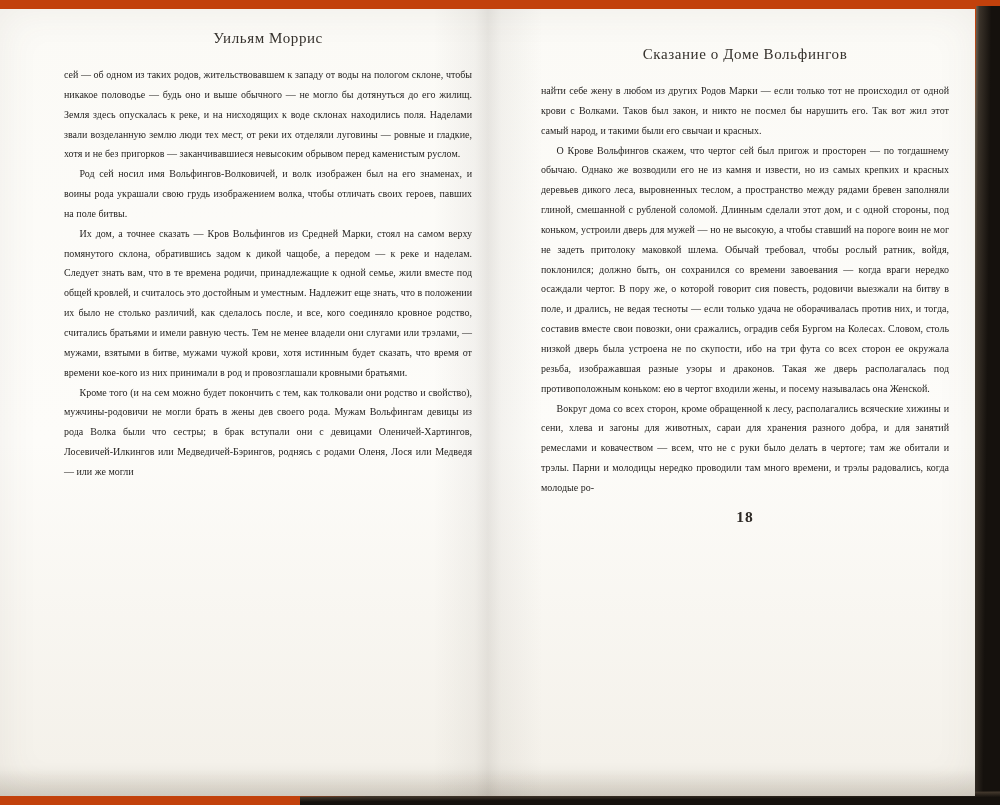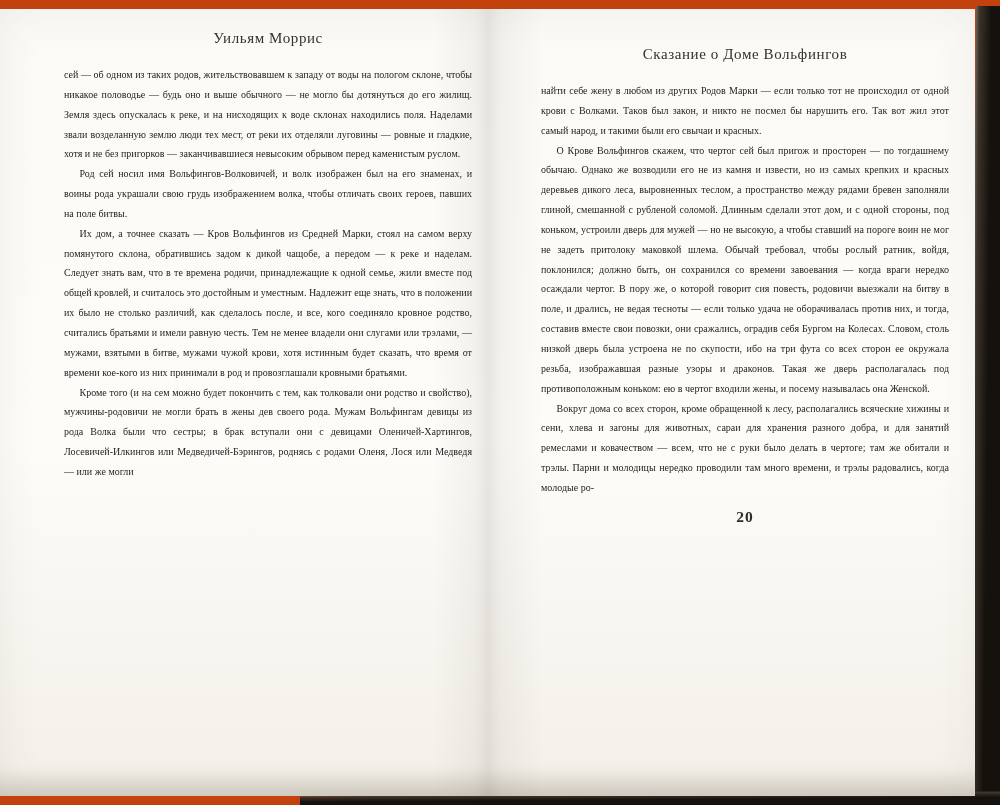--- a/index.html
+++ b/index.html
@@ -116,17 +116,17 @@
       </div>
     </div>
 
     <div class="page right">
       <div class="running-header">Сказание о Доме Вольфингов</div>
       <div class="page-body">
         <p class="cont">найти себе жену в любом из других Родов Марки — если только тот не происходил от одной крови с Волками. Таков был закон, и никто не посмел бы нарушить его. Так вот жил этот самый народ, и такими были его свычаи и красных.</p>
         <p>О Крове Вольфингов скажем, что чертог сей был пригож и просторен — по тогдашнему обычаю. Однако же возводили его не из камня и извести, но из самых крепких и красных деревьев дикого леса, выровненных теслом, а пространство между рядами бревен заполняли глиной, смешанной с рубленой соломой. Длинным сделали этот дом, и с одной стороны, под коньком, устроили дверь для мужей — но не высокую, а чтобы ставший на пороге воин не мог не задеть притолоку маковкой шлема. Обычай требовал, чтобы рослый ратник, войдя, поклонился; должно быть, он сохранился со времени завоевания — когда враги нередко осаждали чертог. В пору же, о которой говорит сия повесть, родовичи выезжали на битву в поле, и дрались, не ведая тесноты — если только удача не оборачивалась против них, и тогда, составив вместе свои повозки, они сражались, оградив себя Бургом на Колесах. Словом, столь низкой дверь была устроена не по скупости, ибо на три фута со всех сторон ее окружала резьба, изображавшая разные узоры и драконов. Такая же дверь располагалась под противоположным коньком: ею в чертог входили жены, и посему называлась она Женской.</p>
         <p>Вокруг дома со всех сторон, кроме обращенной к лесу, располагались всяческие хижины и сени, хлева и загоны для животных, сараи для хранения разного добра, и для занятий ремеслами и ковачеством — всем, что не с руки было делать в чертоге; там же обитали и трэлы. Парни и молодицы нередко проводили там много времени, и трэлы радовались, когда молодые ро-</p>
       </div>
-      <div class="page-number">20</div>
+      <div class="page-number">18</div>
     </div>
   </div>
 
 </div>
 
 </body></html>

